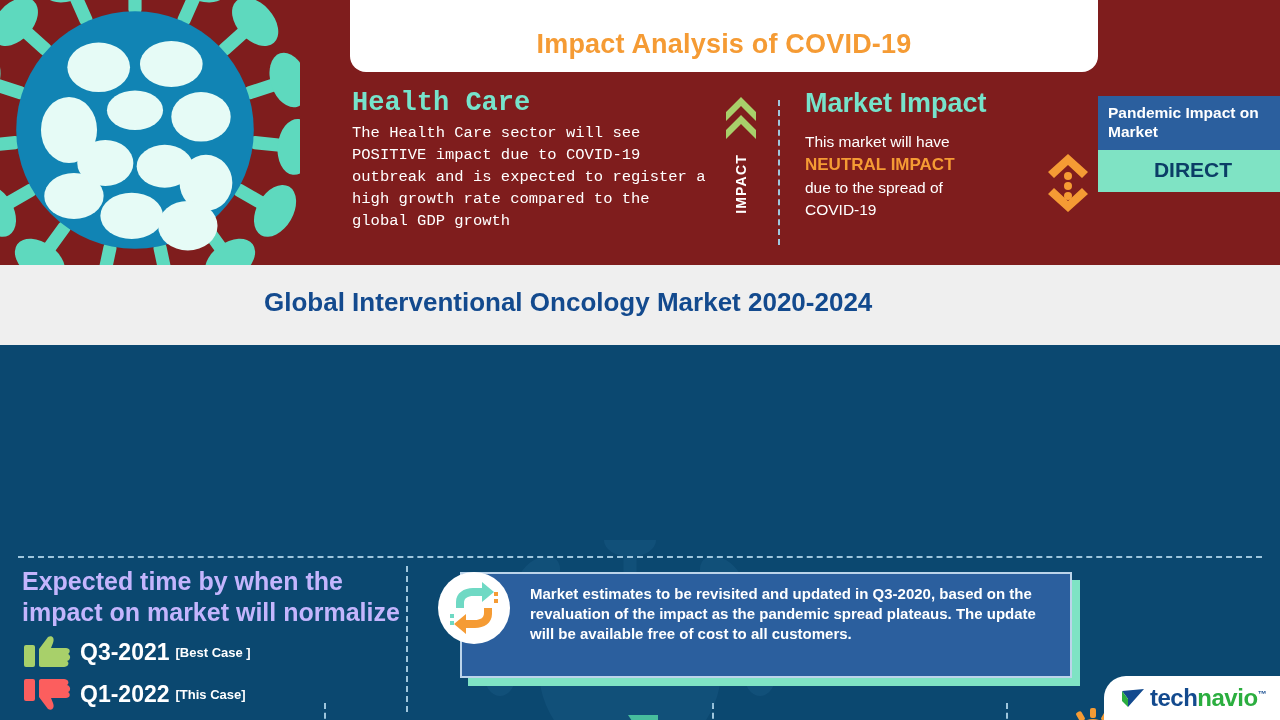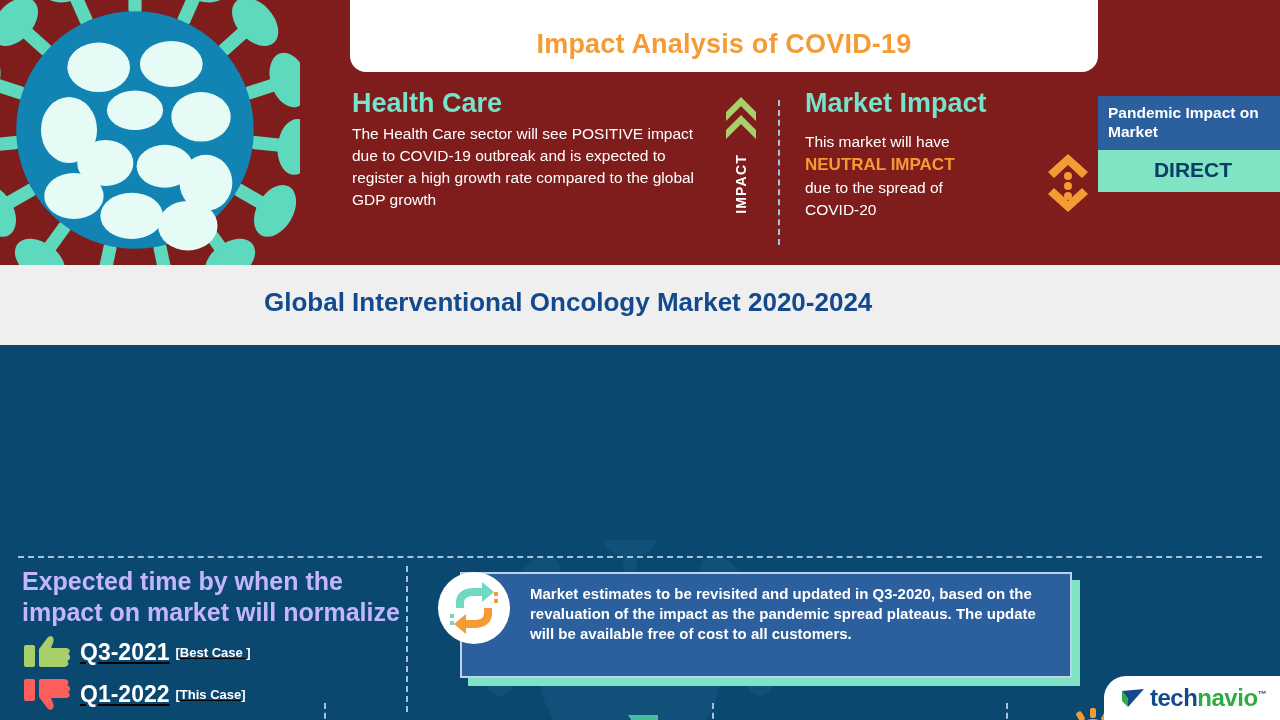--- a/index.html
+++ b/index.html
@@ -20,21 +20,21 @@
   .virus-ghost { position:absolute; left:420px; top:540px; width:420px; height:260px; opacity:.13; }
   .virus-ghost svg { width:100%; height:100%; display:block; }
 
   .title-card {
     position:absolute; left:350px; top:-24px; width:748px; height:96px;
     background:#fff; border-radius:0 0 16px 16px;
     display:flex; align-items:flex-end; justify-content:center; padding-bottom:12px;
   }
   .title-card h1 { font-size:27px; color:#F59B34; font-weight:bold; letter-spacing:.2px; }
 
-  .hc-block { position:absolute; left:352px; top:88px; width:360px; }
+  .hc-block { position:absolute; left:352px; top:88px; width:360px;font-family:Liberation Mono, monospace; }
   .hc-block h2 { color:#76E3CB; font-size:27px; font-weight:bold; margin-bottom:4px; }
   .hc-block p { color:#fff; font-size:15.5px; line-height:1.42; }
 
   .impact-col { position:absolute; left:718px; top:95px; width:46px; height:150px;
                 display:flex; flex-direction:column; align-items:center; }
   .chev-stack { width:34px; height:52px; }
   .impact-vert {
     writing-mode:vertical-rl; transform:rotate(180deg);
     color:#fff; font-weight:bold; font-size:14px; letter-spacing:1.2px; margin-top:7px;
   }
@@ -81,21 +81,21 @@
 
   .m4 { position:absolute; left:1018px; top:360px; width:262px; height:185px; }
   .m4 .sun { position:absolute; left:44px; top:2px; width:62px; height:62px; }
 
   
   .bot-sep { position:absolute; left:18px; top:556px; width:1244px; height:0; border-top:2px dashed #9fc6dd; }
   .bot-vsep { position:absolute; left:406px; top:566px; width:0; height:146px; border-left:2px dashed #9fc6dd; }
 
   .b1 { position:absolute; left:22px; top:566px; width:380px; }
   .b1 h3 { color:#c4b5fd; font-size:25px; font-weight:bold; line-height:1.22; }
-  .b1 .row { display:flex; align-items:center; margin-top:8px;text-decoration:underline; }
+  .b1 .row { display:flex; align-items:center; margin-top:8px; }
   .b1 .row .ico { width:52px; height:34px; flex:0 0 52px; }
   .b1 .row .q { color:#fff; font-size:23px; font-weight:bold; margin-left:6px; }
   .b1 .row .case { color:#fff; font-size:13px; font-weight:bold; margin-left:6px; }
 
   .note-shadow { position:absolute; left:468px; top:580px; width:612px; height:106px; background:#7FE3C4; }
   .note-box { position:absolute; left:460px; top:572px; width:612px; height:106px;
               background:#2B5F9E; border:2px solid #bcd4ea; }
   .note-box p { color:#fff; font-size:15px; line-height:1.34; padding:10px 12px 0 68px; font-weight:bold; }
   .refresh-ico { position:absolute; left:436px; top:570px; width:76px; height:76px; }
 
@@ -216,21 +216,21 @@
       <div class="impact-vert">IMPACT</div>
     </div>
 
     <div class="vdash"></div>
 
     <div class="mi-block">
       <h2>Market Impact</h2>
       <p>This market will have</p>
       <p class="hl">NEUTRAL IMPACT</p>
       <p>due to the spread of</p>
-      <p>COVID-20</p>
+      <p>COVID-19</p>
     </div>
 
     <svg class="neutral-ico" viewBox="0 0 48 62">
       <path d="M24 2 L44 20 L38 26 L24 13 L10 26 L4 20 Z" fill="#F59B34"></path>
       <circle cx="24" cy="24" r="4" fill="#F59B34"></circle>
       <circle cx="24" cy="34" r="4" fill="#F59B34"></circle>
       <circle cx="24" cy="44" r="4" fill="#F59B34"></circle>
       <path d="M24 60 L44 42 L38 36 L24 49 L10 36 L4 42 Z" fill="#F59B34"></path>
     </svg>
 

